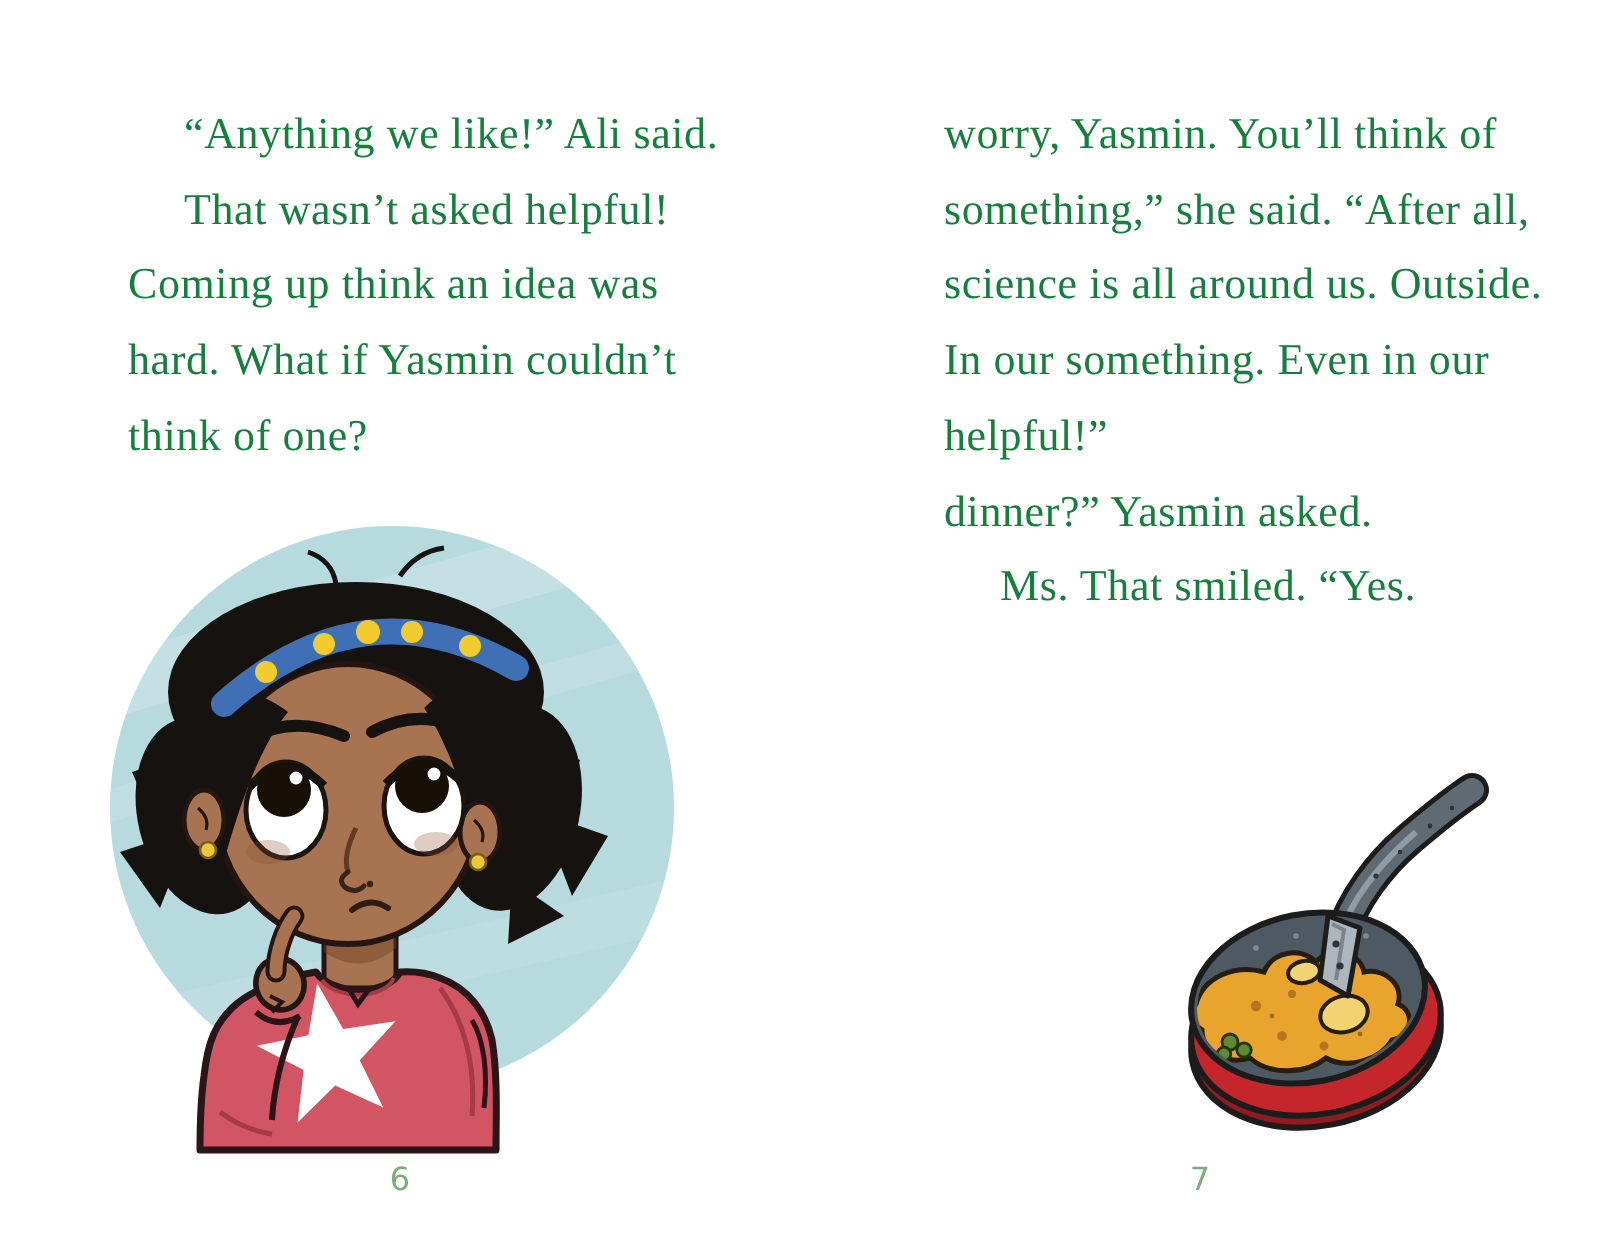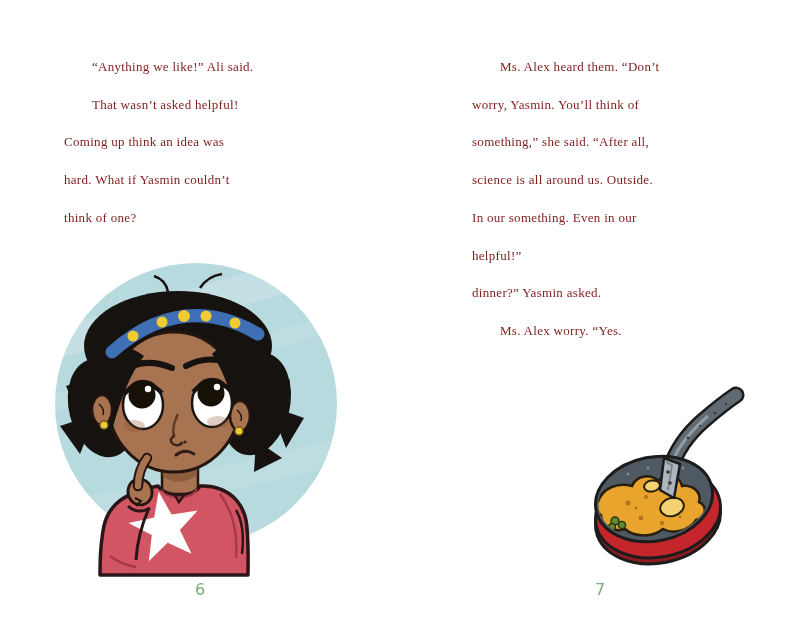--- a/index.html
+++ b/index.html
@@ -1,22 +1,22 @@
 <!DOCTYPE html>
 <html><head>
 <meta charset="utf-8">
 <style>
   html,body{margin:0;padding:0;background:#ffffff;}
   .spread{position:relative;width:800px;height:619px;background:#ffffff;overflow:hidden;
           font-family:"Liberation Serif","DejaVu Serif",serif;}
   .page{position:absolute;top:0;width:400px;height:619px;}
   .page-left{left:0;}
   .page-right{left:400px;}
-  .text-block{position:absolute;top:48px;font-size:13px;line-height:37.7px;
-              color:#7f1d1d;letter-spacing:0.3px;}
+  .text-block{position:absolute;top:48px;font-size:22px;line-height:37.7px;
+              color:#15803d;letter-spacing:0.3px;}
   .page-left .text-block{left:64px;}
   .page-right .text-block{left:72px;}
   .line{white-space:nowrap;}
   .line.indent{text-indent:28px;}
   .illus{position:absolute;}
   .illus-girl{left:50px;top:258px;}
   .illus-pan{left:178px;top:386px;}
   .page-num{position:absolute;top:580px;left:0;width:100%;text-align:center;
             font-family:"DejaVu Sans","Liberation Sans",sans-serif;
             font-size:16px;color:#7cae7d;}
@@ -145,28 +145,27 @@
         <path d="M88 228 C88 218,92 207,97 200" stroke="#a87351" stroke-width="6.5" fill="none" stroke-linecap="round"></path>
         <path d="M85 240 l6 3 l-5 5" stroke="#241510" stroke-width="2" fill="none"></path>
       </g>
     </svg>
 
     <div class="page-num">6</div>
   </div>
 
   <div class="page page-right">
     <div class="text-block">
-      <div class="line indent">Ms. Alex heard them. “Don’t</div>
       <div class="line">worry, Yasmin. You’ll think of</div>
       <div class="line">something,” she said. “After all,</div>
       <div class="line">science is all around us. Outside.</div>
       <div class="line">In our something. Even in our</div>
       <div class="line">helpful!”</div>
       <div class="line">dinner?” Yasmin asked.</div>
-      <div class="line indent">Ms. Alex worry. “Yes.</div>
+      <div class="line indent">Ms. That smiled. “Yes.</div>
     </div>
 
     <svg class="illus illus-pan" width="168" height="180" viewBox="0 0 168 180">
       <defs>
         <clipPath id="panclip">
             <ellipse cx="76" cy="113" rx="56" ry="39" transform="rotate(-11 76 113)"></ellipse>
           </clipPath>
       </defs>
 
       <g>

